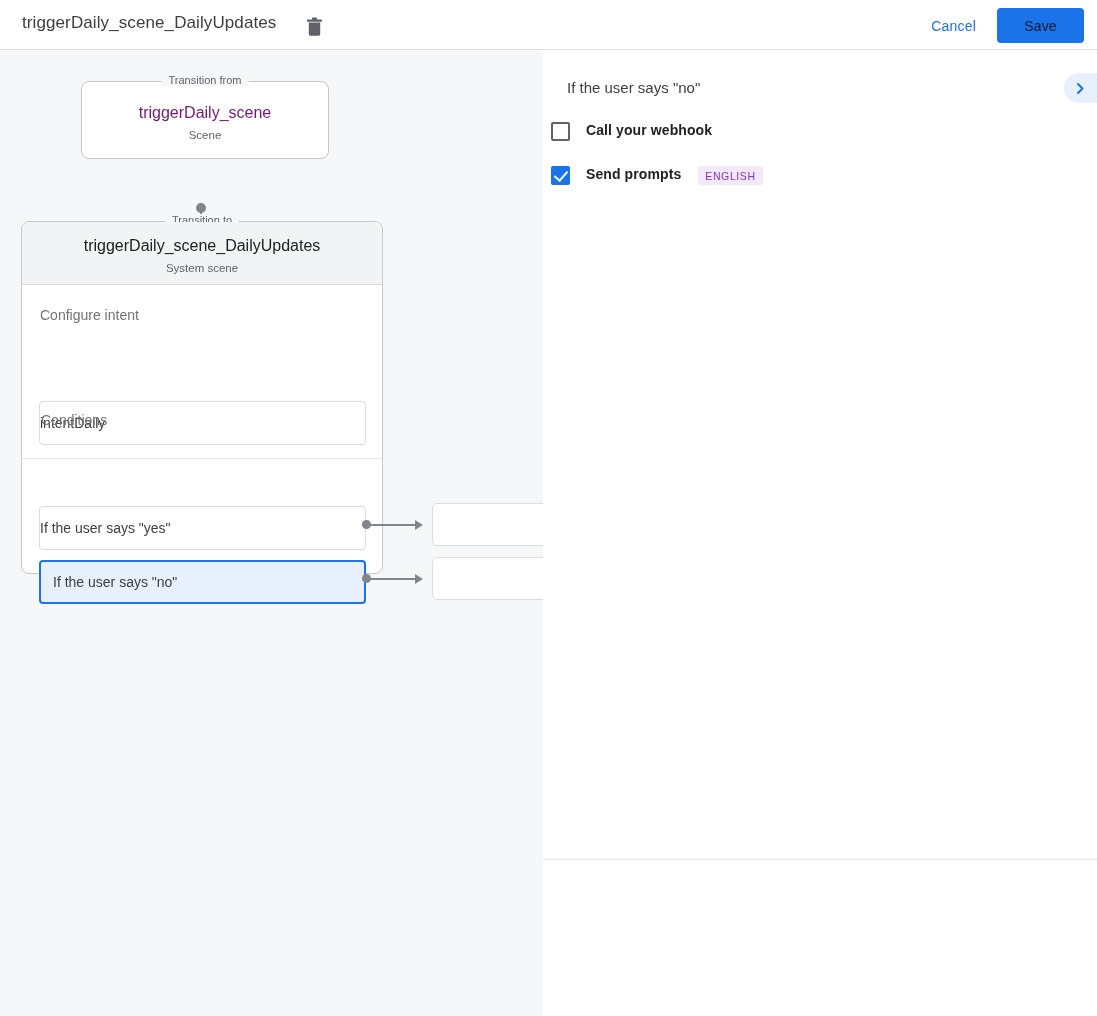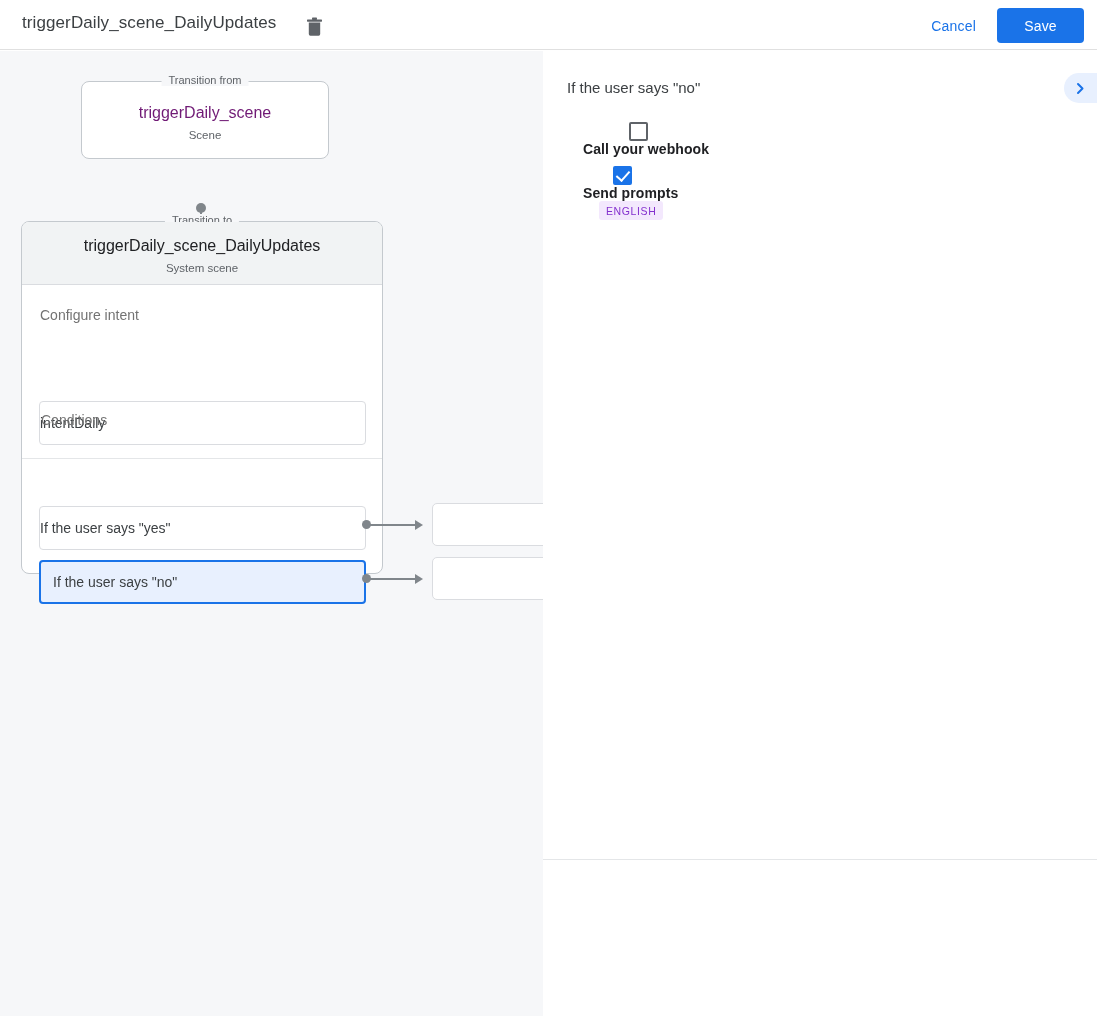--- a/index.html
+++ b/index.html
@@ -30,21 +30,21 @@
   }
   #cancel-btn {
     position: absolute; right: 113px; top: 13px;
     font-size: 14px; color: #1a73e8; font-weight: 500;
     cursor: pointer; letter-spacing: .2px;
     padding: 5px 8px;
   }
   #save-btn {
     position: absolute; right: 13px; top: 8px;
     width: 87px; height: 35px; border-radius: 4px;
-    background: #1a73e8; color: #ffffff; border: none;
+    background: #1a73e8; color: #0f172a; border: none;
     font-size: 14px; font-weight: 500; letter-spacing: .2px;
     font-family: "Liberation Sans", sans-serif;
     cursor: pointer;
   }
 
   
   #graph {
     position: absolute; left: 0; top: 51px;
     width: 543px; height: 965px;
     background: #f6f7f9;
@@ -185,22 +185,22 @@
   #collapse-btn {
     position: absolute; right: 0px; top: 22px;
     width: 33px; height: 30px;
     background: #e8f0fe;
     border-top-left-radius: 16px; border-bottom-left-radius: 16px;
     display: flex; align-items: center; justify-content: center;
     cursor: pointer;
   }
 
   .cb-row {
-    position: absolute; left: 24px;
-    display: flex; align-items: center; flex-direction: column;
+    position: absolute; left: 8px;
+    display: flex; 
   }
   #row-webhook { top: 71px; }
   #row-prompts { top: 115px; }
   .cb {
     width: 19px; height: 19px; border-radius: 2px;
     border: 2px solid #5f6368; background: #fff;
     cursor: pointer; flex: none;
   }
   .cb.checked {
     background: #1a73e8; border-color: #1a73e8;

